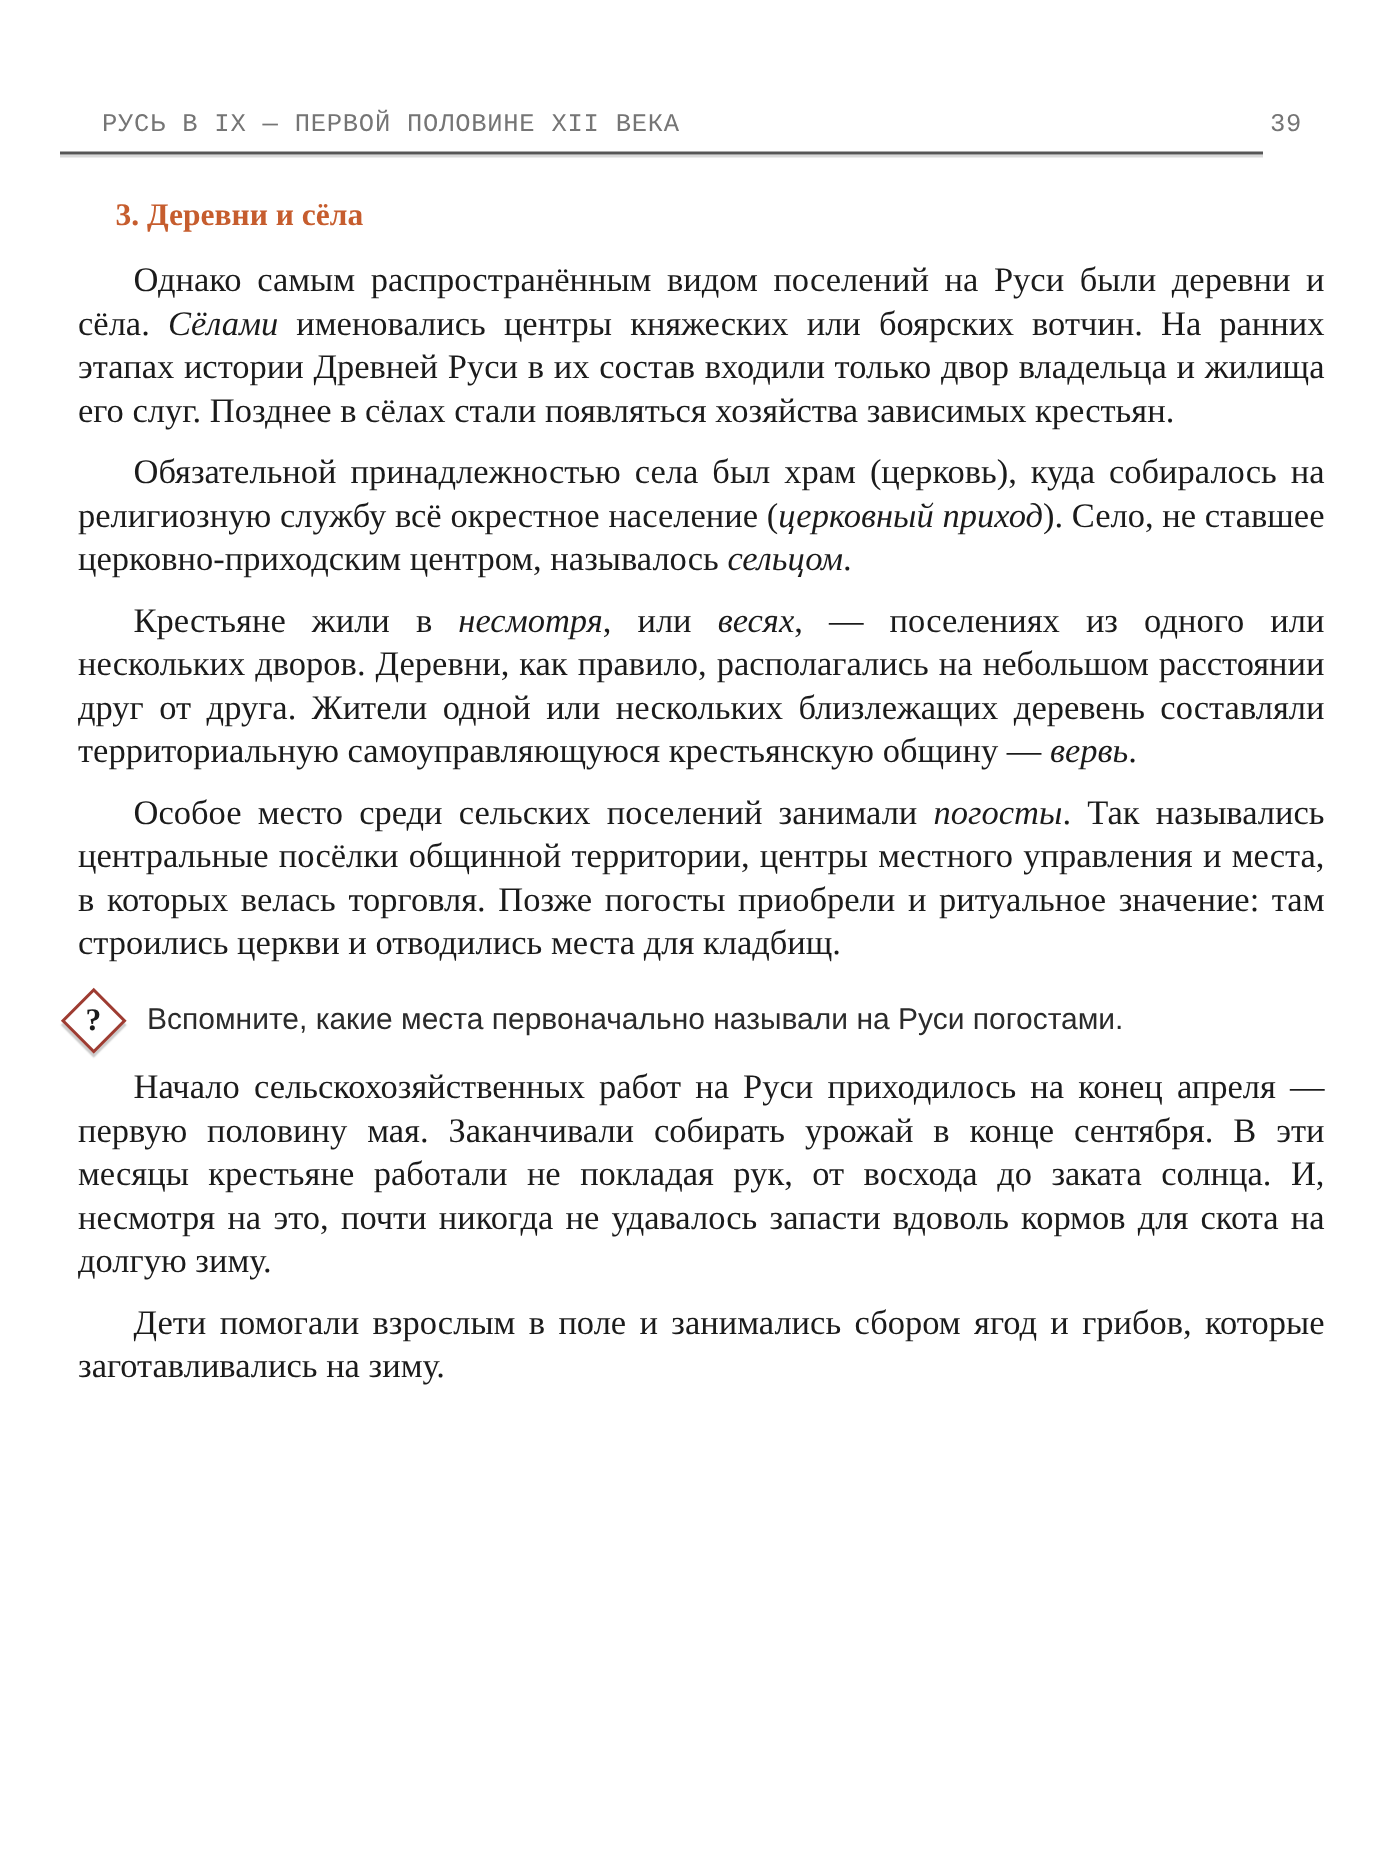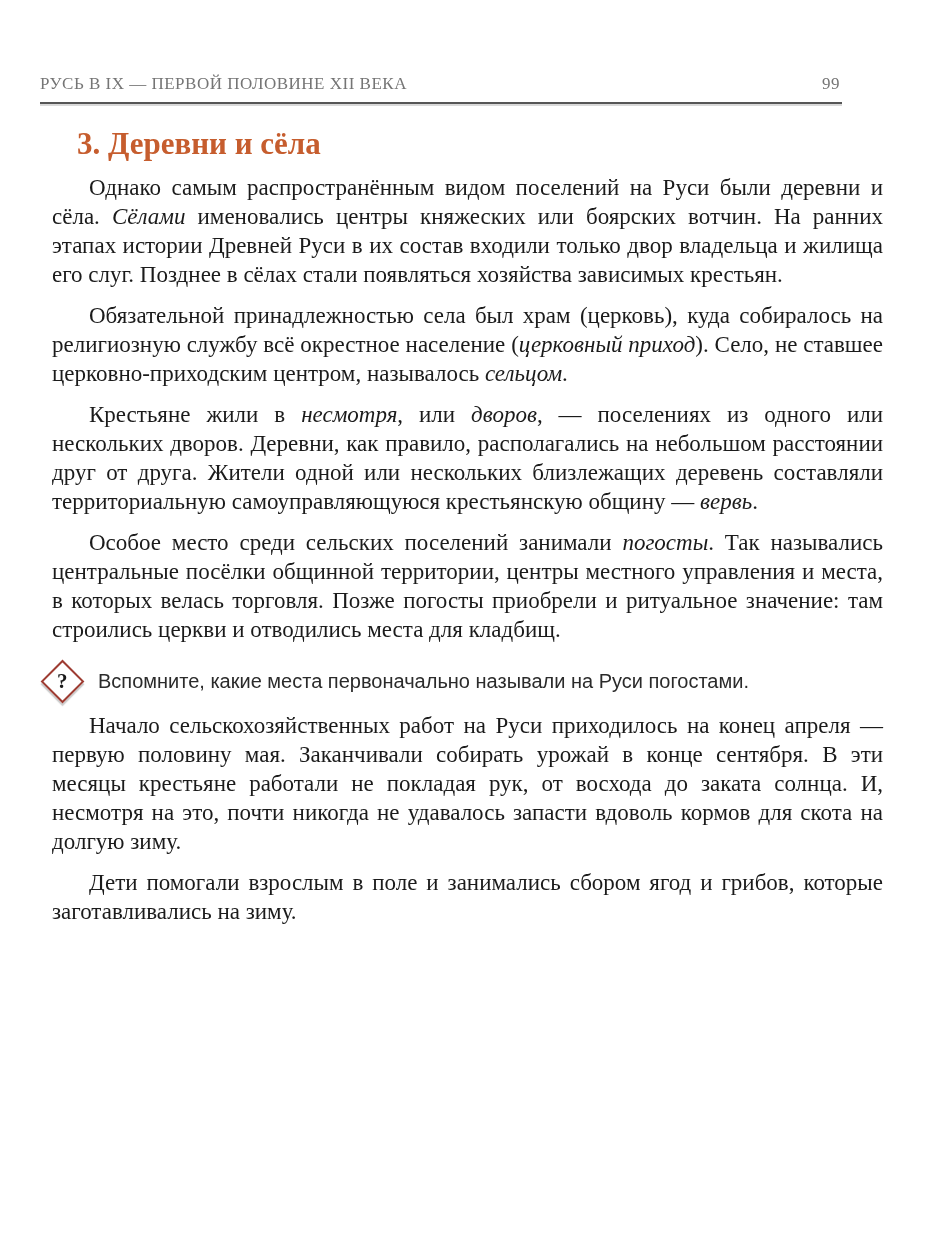--- a/index.html
+++ b/index.html
@@ -17,24 +17,25 @@
     overflow: hidden;
     font-family: "Liberation Serif", serif;
     color: var(--body-color, #1b1b1b);
   }
   
   .running-head {
     width: 800px;
     display: flex;
     justify-content: space-between;
     align-items: flex-end;
-    font-family: Liberation Serif, serif;
+    font-family: Liberation Mono, monospace;
     font-size: 17px;
     letter-spacing: 0.5px;
     color: var(--header-gray, #757575);
+    margin-left: 28px;
   }
   .running-head .page-num {
     font-size: 17px;
     color: var(--header-gray, #757575);
   }
   .head-rule {
     width: 802px;
     height: 2px;
     margin-top: 8px;
     background: var(--rule-color, #565656);
@@ -43,21 +44,21 @@
   
   .content {
     width: 855px;
     margin-top: 2px;
     font-size: 23px;
     line-height: 29px;
     text-align: justify;
   }
   .section-heading {
     font-family: "Liberation Serif", serif;
-    font-size: 31px;
+    font-size: 21px;
     font-weight: bold;
     color: var(--accent, #c65d2e);
     margin: 26px 0 15px 37px;
     text-align: left;
     line-height: 28px;
   }
   .body-paragraph {
     margin: 12px;
     text-indent: 37px;
   }
@@ -99,28 +100,28 @@
     font-size: 21px;
     color: #1a1a1a;
   }
 </style>
 </head>
 <body>
 
 <div class="page">
   <header class="running-head">
     <span>РУСЬ В IX — ПЕРВОЙ ПОЛОВИНЕ XII ВЕКА</span>
-    <span class="page-num">99</span>
+    <span class="page-num">39</span>
   </header>
   <div class="head-rule"></div>
   <main class="content">
       <h2 class="section-heading">3. Деревни и сёла</h2>
       <p class="body-paragraph"><span>Однако самым распространённым видом поселений на Руси были деревни и сёла. </span><em>Сёлами</em><span> именовались центры княжеских или боярских вотчин. На ранних этапах истории Древней Руси в их состав входили только двор владельца и жилища его слуг. Позднее в сёлах стали появляться хозяйства зависимых крестьян.</span></p>
       <p class="body-paragraph"><span>Обязательной принадлежностью села был храм (церковь), куда собиралось на религиозную службу всё окрестное население (</span><em>церковный приход</em><span>). Село, не ставшее церковно-приходским центром, называлось </span><em>сельцом</em><span>.</span></p>
-      <p class="body-paragraph"><span>Крестьяне жили в </span><em>несмотря</em><span>, или </span><em>дворов</em><span>, — поселениях из одного или нескольких дворов. Деревни, как правило, располагались на небольшом расстоянии друг от друга. Жители одной или нескольких близлежащих деревень составляли территориальную самоуправляющуюся крестьянскую общину — </span><em>вервь</em><span>.</span></p>
+      <p class="body-paragraph"><span>Крестьяне жили в </span><em>несмотря</em><span>, или </span><em>весях</em><span>, — поселениях из одного или нескольких дворов. Деревни, как правило, располагались на небольшом расстоянии друг от друга. Жители одной или нескольких близлежащих деревень составляли территориальную самоуправляющуюся крестьянскую общину — </span><em>вервь</em><span>.</span></p>
       <p class="body-paragraph"><span>Особое место среди сельских поселений занимали </span><em>погосты</em><span>. Так назывались центральные посёлки общинной территории, центры местного управления и места, в которых велась торговля. Позже погосты приобрели и ритуальное значение: там строились церкви и отводились места для кладбищ.</span></p>
       <div class="question-row">
         <span class="q-icon">
           <span class="q-mark">?</span>
         </span>
         <span>Вспомните, какие места первоначально называли на Руси погостами.</span>
       </div>
       <p class="body-paragraph"><span>Начало сельскохозяйственных работ на Руси приходилось на конец апреля — первую половину мая. Заканчивали собирать урожай в конце сентября. В эти месяцы крестьяне работали не покладая рук, от восхода до заката солнца. И, несмотря на это, почти никогда не удавалось запасти вдоволь кормов для скота на долгую зиму.</span></p>
       <p class="body-paragraph"><span>Дети помогали взрослым в поле и занимались сбором ягод и грибов, которые заготавливались на зиму.</span></p>
     </main>

